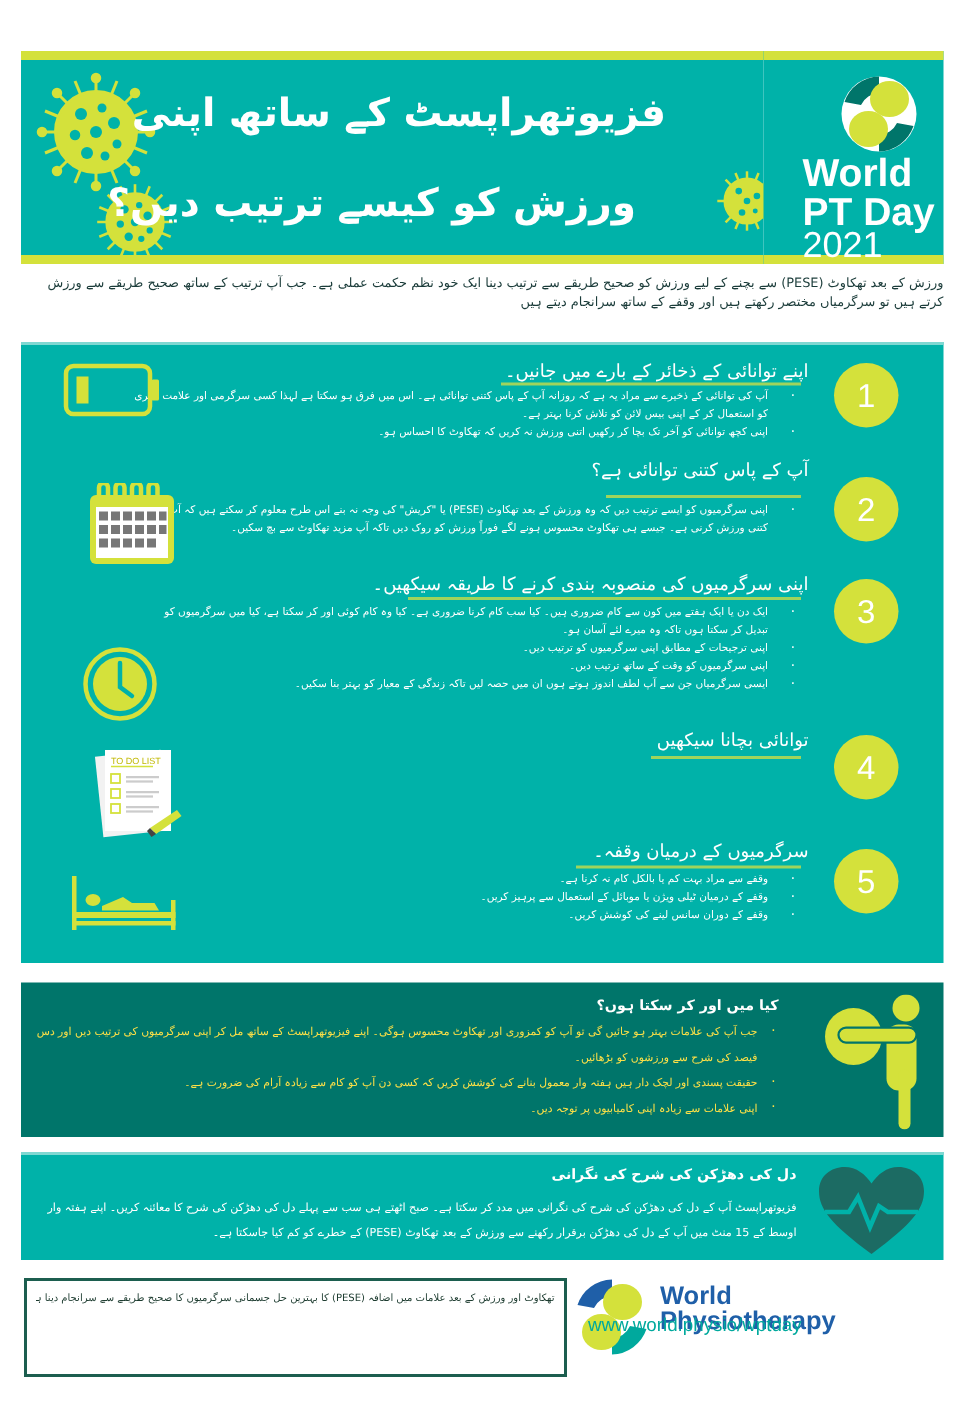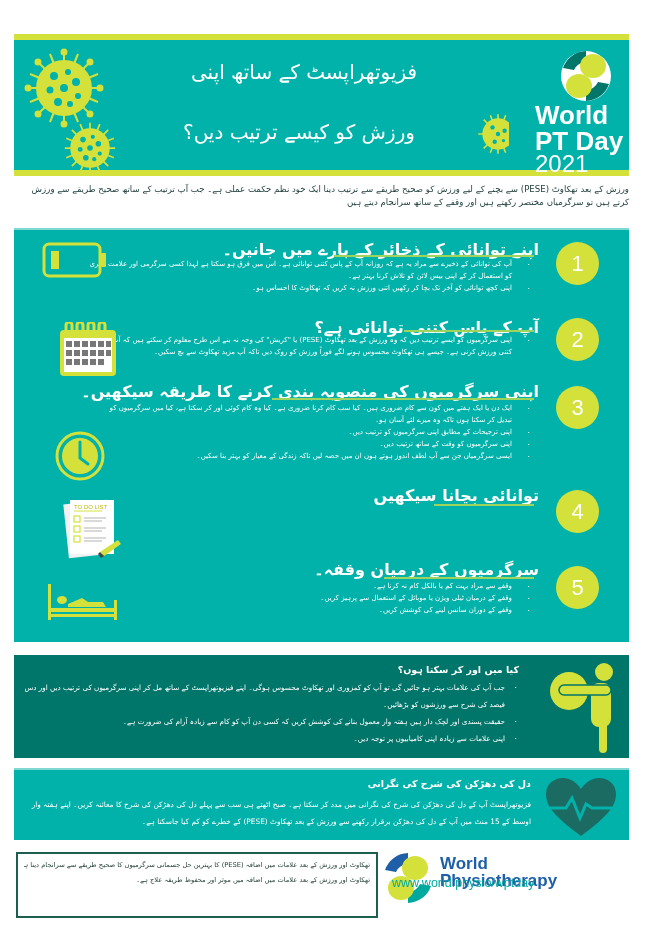--- a/index.html
+++ b/index.html
@@ -10,21 +10,21 @@
   
   .header {
     position: absolute; left: 14px; top: 34px; width: 495px; height: 142px;
     background: #00b2a9; border-top: 6px solid #d4e13b; border-bottom: 6px solid #d4e13b;
   }
   .header-ext {
     position: absolute; left: 509px; top: 34px; width: 120px; height: 142px;
     background: #00b2a9; border-top: 6px solid #d4e13b; border-bottom: 6px solid #d4e13b;
   }
   .title-line {
-    position: absolute; color: #ffffff; font-size: 20px; font-weight: normal;
+    position: absolute; color: #ffffff; font-size: 26px; font-weight: bold;
     direction: rtl; text-align: center; white-space: nowrap;
   }
   .title-1 { left: 150px; top: 20px; width: 280px; }
   .title-2 { left: 160px; top: 80px; width: 250px; }
   .virus { position: absolute; }
   .pt-logo { position: absolute; left: 560px; top: 50px; width: 52px; height: 52px; }
   .pt-word { position: absolute; left: 535px; color: #fff; font-family: "Liberation Sans", sans-serif; white-space: nowrap; }
   .pt-word.w1 { top: 100px; font-size: 26px; font-weight: bold; }
   .pt-word.w2 { top: 126px; font-size: 26px; font-weight: bold; }
   .pt-word.w3 { top: 150px; font-size: 24px; font-weight: normal; }
@@ -34,41 +34,41 @@
     position: absolute; left: 14px; top: 183px; width: 615px;
     font-size: 8.6px; line-height: 13px; color: #1b3c3a; direction: rtl; text-align: right;
   }
 
   
   .main {
     position: absolute; left: 14px; top: 228px; width: 615px; height: 414px;
     background: #00b2a9; border-top: 2px solid #7fd8d2;
   }
   .step-title {
-    position: absolute; color: #ffffff; font-size: 16px; font-weight: bold;
+    position: absolute; color: #ffffff; font-size: 12px; font-weight: normal;
     direction: rtl; text-align: center; white-space: nowrap;
   }
   .step-line { position: absolute; height: 2px; background: #9fd45c; }
   .step-circle {
     position: absolute; width: 43px; height: 43px; border-radius: 50%;
     background: #d4e13b; color: #ffffff; font-family: "Liberation Sans", sans-serif;
     font-size: 22px; display: flex; align-items: center; justify-content: center;
   }
   .bullets { position: absolute; direction: rtl; text-align: right; list-style: none; color: #ffffff; }
   .bullets li { font-size: 7px; line-height: 12px; position: relative; padding-right: 22px; }
   .bullets li::before { content: "."; position: absolute; right: 4px; top: -2px; font-size: 9px; }
   .icon { position: absolute; }
 
   
   .dark {
     position: absolute; left: 14px; top: 655px; width: 615px; height: 103px;
     background: #00756a;
   }
   .dark-title { position: absolute; right: 110px; top: 9px; color: #fff; font-size: 9.5px; font-weight: bold; direction: rtl; white-space: nowrap; }
-  .dark-bullets { position: absolute; right: 110px; top: 24px; width: 500px; direction: rtl; text-align: right; list-style: none; color: #ffffff; }
+  .dark-bullets { position: absolute; right: 110px; top: 24px; width: 500px; direction: rtl; text-align: right; list-style: none; color: #fde047; }
   .dark-bullets li { font-size: 7.2px; line-height: 17px; position: relative; padding-right: 14px; }
   .dark-bullets li::before { content: "."; position: absolute; right: 2px; top: -2px; font-size: 9px; }
 
   
   .heart {
     position: absolute; left: 14px; top: 768px; width: 615px; height: 72px;
     background: #00b2a9; border-top: 2px solid #7fd8d2;
   }
   .heart-title { position: absolute; right: 98px; top: 8px; color: #fff; font-size: 9.5px; font-weight: bold; direction: rtl; white-space: nowrap; text-align: center; }
   .heart-body { position: absolute; right: 98px; top: 26px; width: 515px; color: #fff; font-size: 7.4px; line-height: 17px; direction: rtl; text-align: right; }
@@ -186,21 +186,21 @@
 <div class="main">
 
   <div class="step-title" style="right:90px;top:10px">اپنے توانائی کے ذخائر کے بارے میں جانیں۔</div>
   <div class="step-line" style="left:320px;top:25px;width:200px"></div>
   <div class="step-circle" style="left:542px;top:12px">1</div>
   <ul class="bullets" style="right:95px;top:28px;width:450px">
     <li>آپ کی توانائی کے ذخیرے سے مراد یہ ہے کہ روزانہ آپ کے پاس کتنی توانائی ہے۔ اس میں فرق ہو سکتا ہے لہذا کسی سرگرمی اور علامت ڈائری کو استعمال کر کے اپنی بیس لائن کو تلاش کرنا بہتر ہے۔</li>
     <li>اپنی کچھ توانائی کو آخر تک بچا کر رکھیں اتنی ورزش نہ کریں کہ تھکاوٹ کا احساس ہو۔</li>
   </ul>
 
-  <div class="step-title" style="right:90px;top:88px">آپ کے پاس کتنی توانائی ہے؟</div>
+  <div class="step-title" style="right:90px;top:76px">آپ کے پاس کتنی توانائی ہے؟</div>
   <div class="step-line" style="left:390px;top:100px;width:130px"></div>
   <div class="step-circle" style="left:542px;top:88px">2</div>
   <ul class="bullets" style="right:95px;top:104px;width:440px">
     <li>اپنی سرگرمیوں کو ایسے ترتیب دیں کہ وہ ورزش کے بعد تھکاوٹ (PESE) یا "کریش" کی وجہ نہ بنے اس طرح معلوم کر سکتے ہیں کہ آپ کو کتنی ورزش کرنی ہے۔ جیسے ہی تھکاوٹ محسوس ہونے لگے فوراً ورزش کو روک دیں تاکہ آپ مزید تھکاوٹ سے بچ سکیں۔</li>
   </ul>
 
   <div class="step-title" style="right:90px;top:152px">اپنی سرگرمیوں کی منصوبہ بندی کرنے کا طریقہ سیکھیں۔</div>
   <div class="step-line" style="left:258px;top:168px;width:262px"></div>
   <div class="step-circle" style="left:542px;top:156px">3</div>
   <ul class="bullets" style="right:95px;top:172px;width:440px">
@@ -315,21 +315,20 @@
   <div class="heart-title">دل کی دھڑکن کی شرح کی نگرانی</div>
   <p class="heart-body">فزیوتھراپسٹ آپ کے دل کی دھڑکن کی شرح کی نگرانی میں مدد کر سکتا ہے۔ صبح اٹھتے ہی سب سے پہلے دل کی دھڑکن کی شرح کا معائنہ کریں۔ اپنے ہفتہ وار اوسط کے 15 منٹ میں آپ کے دل کی دھڑکن برقرار رکھنے سے ورزش کے بعد تھکاوٹ (PESE) کے خطرے کو کم کیا جاسکتا ہے۔</p>
   <svg class="icon" style="left:530px;top:6px" width="74" height="62" viewBox="0 0 74 62">
     <path d="M37 60 C10 40 2 30 2 18 C2 8 10 2 19 2 C27 2 33 7 37 13 C41 7 47 2 55 2 C64 2 72 8 72 18 C72 30 64 40 37 60 Z" fill="#1c6b63"></path>
     <path d="M6 32 H22 L28 22 L36 42 L42 28 L48 32 H68" fill="none" stroke="#00b2a9" stroke-width="3"></path>
   </svg>
 </div>
 
 <div class="note">
   <p>تھکاوٹ اور ورزش کے بعد علامات میں اضافہ (PESE) کا بہترین حل جسمانی سرگرمیوں کا صحیح طریقے سے سرانجام دینا ہے۔ دل کی دھڑکن کی شرح کی نگرانی</p>
-  <p>تھکاوٹ اور ورزش کے بعد علامات میں اضافہ میں موثر اور محفوظ طریقہ علاج ہے۔</p>
 </div>
 
 <div class="wp-logo">
   <svg class="wp-mark" viewBox="0 0 52 52">
     <path d="M26 1 A25 25 0 0 0 3 18 L14 20 A14 14 0 0 1 26 12 Z" fill="#1f5fa8"></path>
     <path d="M26 51 A25 25 0 0 0 49 34 L38 32 A14 14 0 0 1 26 40 Z" fill="#00a99d"></path>
     <ellipse cx="33" cy="16" rx="13" ry="12" fill="#d4e13b"></ellipse>
     <ellipse cx="19" cy="36" rx="13" ry="12" fill="#d4e13b"></ellipse>
   </svg>
   <div class="wp-text t1">World</div>

